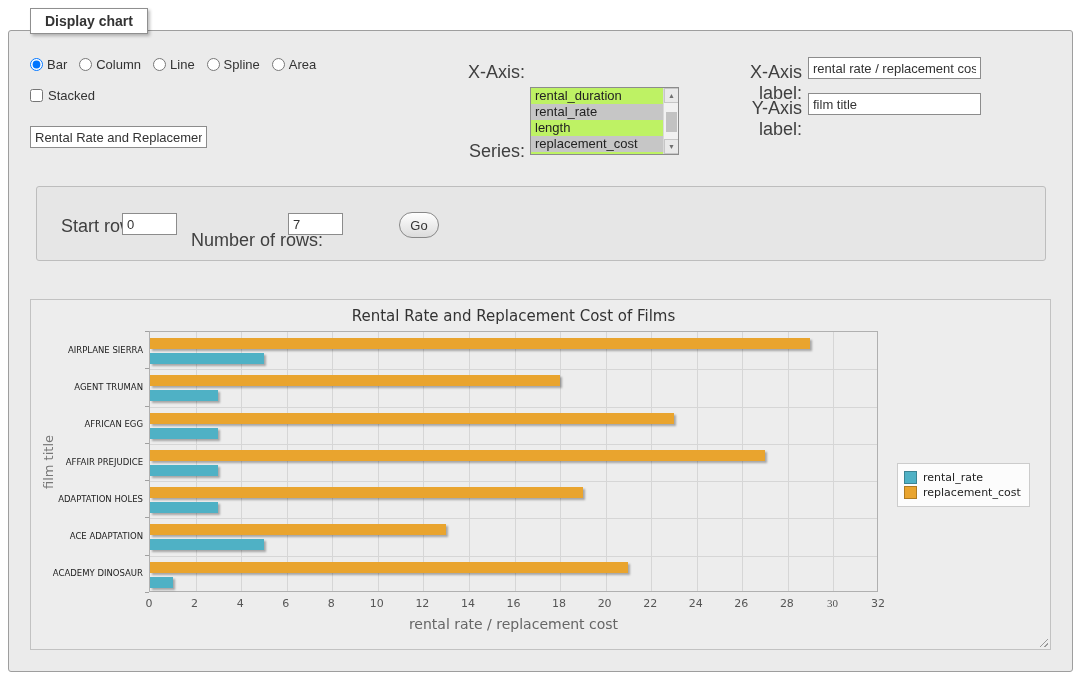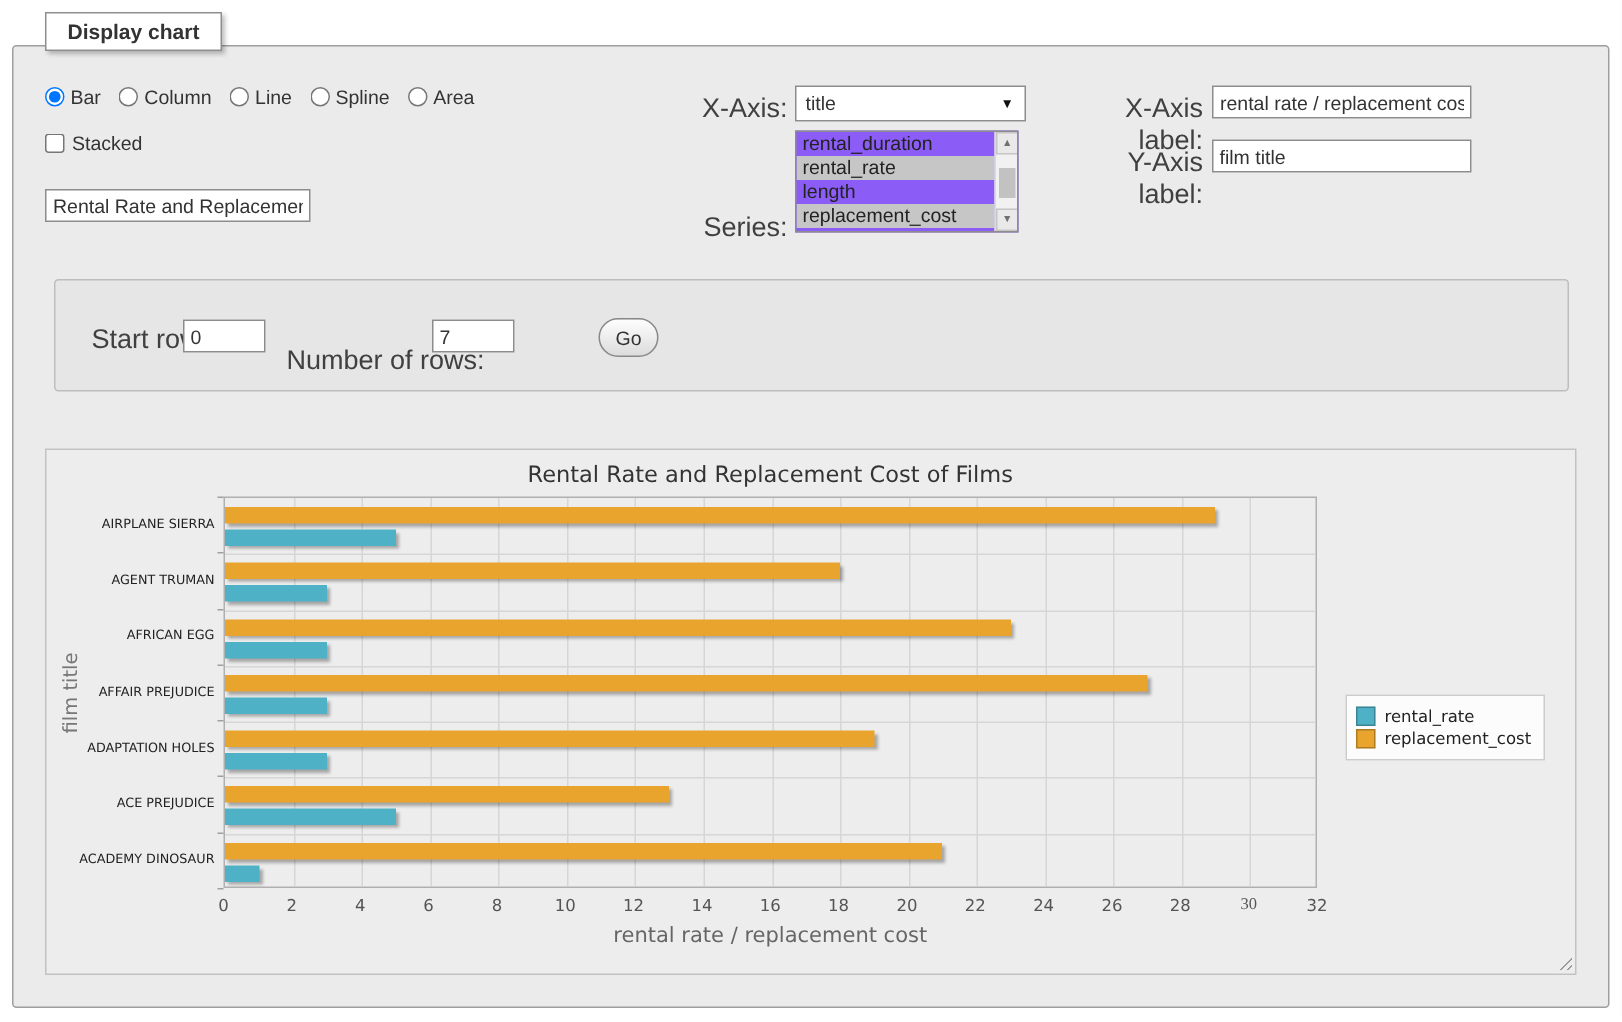--- a/index.html
+++ b/index.html
@@ -26,21 +26,21 @@
   input.txt { border:1px solid #8c8c8c; background:#fff; font-size:13px; color:#333;
               padding:2px 4px; font-family:"Liberation Sans", sans-serif; }
 
   
   .select { position:absolute; left:530px; top:57px; width:154px; height:24px; background:#fff;
             border:1px solid #8c8c8c; font-size:13px; color:#333; line-height:22px;
             padding-left:6px; cursor:default; }
   .select .caret { position:absolute; right:7px; top:0; font-size:9px; line-height:22px; color:#111; }
 
   
-  .listbox { position:absolute; left:530px; top:87px; width:149px; height:68px; background:#8b5cf6;
+  .listbox { position:absolute; left:530px; top:87px; width:149px; height:68px; background:#bef264;
              border:1px solid #8c8c8c; font-size:13px; color:#222; overflow:hidden; }
   .listbox .opt { height:16px; line-height:16px; padding-left:4px; white-space:nowrap; }
   .listbox .opt.sel { background:#c6c6c6; }
   .lb-scroll { position:absolute; right:0; top:0; width:15px; height:100%; background:#f1f1f1;
                border-left:1px solid #d9d9d9; }
   .lb-btn { position:absolute; left:0; width:15px; height:15px; background:#e9e9e9;
             border:1px solid #c6c6c6; color:#707070; font-size:7px; text-align:center; line-height:13px; }
   .lb-thumb { position:absolute; left:2px; top:24px; width:11px; height:20px; background:#c2c2c2; }
 
   
@@ -88,24 +88,20 @@
 
   <div id="chart-type-row"><label><input type="radio" name="chartType" checked="" style=""><span>Bar</span></label><label><input type="radio" name="chartType" style=""><span>Column</span></label><label><input type="radio" name="chartType" style=""><span>Line</span></label><label><input type="radio" name="chartType" style=""><span>Spline</span></label><label><input type="radio" name="chartType" style=""><span>Area</span></label></div>
 
   <div id="stacked-row">
     <label><input type="checkbox" style=""><span>Stacked</span></label>
   </div>
 
   <input class="txt" style="position: absolute; left: 30px; top: 126px; width: 177px; height: 22px;" value="Rental Rate and Replacement Cost of Films">
 
   <div class="ctl-label r" style="left:440px; top:62px; width:85px;">X-Axis:</div>
-  <div class="select">
-    <span>title</span>
-    <span class="caret">▼</span>
-  </div>
 
   <div class="ctl-label r" style="left:440px; top:141px; width:85px;text-align:right;">Series:</div>
   <div class="listbox">
     <div id="series-options" style="margin-right:15px;">
         <div class="opt">rental_duration</div>
         <div class="opt sel">rental_rate</div>
         <div class="opt">length</div>
         <div class="opt sel">replacement_cost</div>
       </div>
     <div class="lb-scroll">
@@ -168,21 +164,21 @@
         <div class="bar" style="top: 207.429px; width: 113.678px; background: rgb(79, 177, 197);"></div>
         <div class="bar" style="top: 229.714px; width: 478.178px; background: rgb(233, 164, 46);"></div>
         <div class="bar" style="top: 244.714px; width: 22.5534px; background: rgb(79, 177, 197);"></div>
       </div>
     <div id="cat-labels" style="position: absolute; inset: 0px; pointer-events: none;">
         <div class="cat-label" style="right: 907px; top: 44.6429px; position: absolute;">AIRPLANE SIERRA</div>
         <div class="cat-label" style="right: 907px; top: 81.9286px; position: absolute;">AGENT TRUMAN</div>
         <div class="cat-label" style="right: 907px; top: 119.214px; position: absolute;">AFRICAN EGG</div>
         <div class="cat-label" style="right: 907px; top: 156.5px; position: absolute;">AFFAIR PREJUDICE</div>
         <div class="cat-label" style="right: 907px; top: 193.786px; position: absolute;">ADAPTATION HOLES</div>
-        <div class="cat-label" style="right: 907px; top: 231.071px; position: absolute;">ACE PREJUDICE</div>
+        <div class="cat-label" style="right: 907px; top: 231.071px; position: absolute;">ACE ADAPTATION</div>
         <div class="cat-label" style="right: 907px; top: 268.357px; position: absolute;">ACADEMY DINOSAUR</div>
       </div>
     <div id="xticks" style="position: absolute; inset: 0px; pointer-events: none;">
         <div class="xtick-label" style="left: 118px; top: 297px;">0</div>
         <div class="xtick-label" style="left: 163.562px; top: 297px;">2</div>
         <div class="xtick-label" style="left: 209.125px; top: 297px;">4</div>
         <div class="xtick-label" style="left: 254.688px; top: 297px;">6</div>
         <div class="xtick-label" style="left: 300.25px; top: 297px;">8</div>
         <div class="xtick-label" style="left: 345.812px; top: 297px;">10</div>
         <div class="xtick-label" style="left: 391.375px; top: 297px;">12</div>

